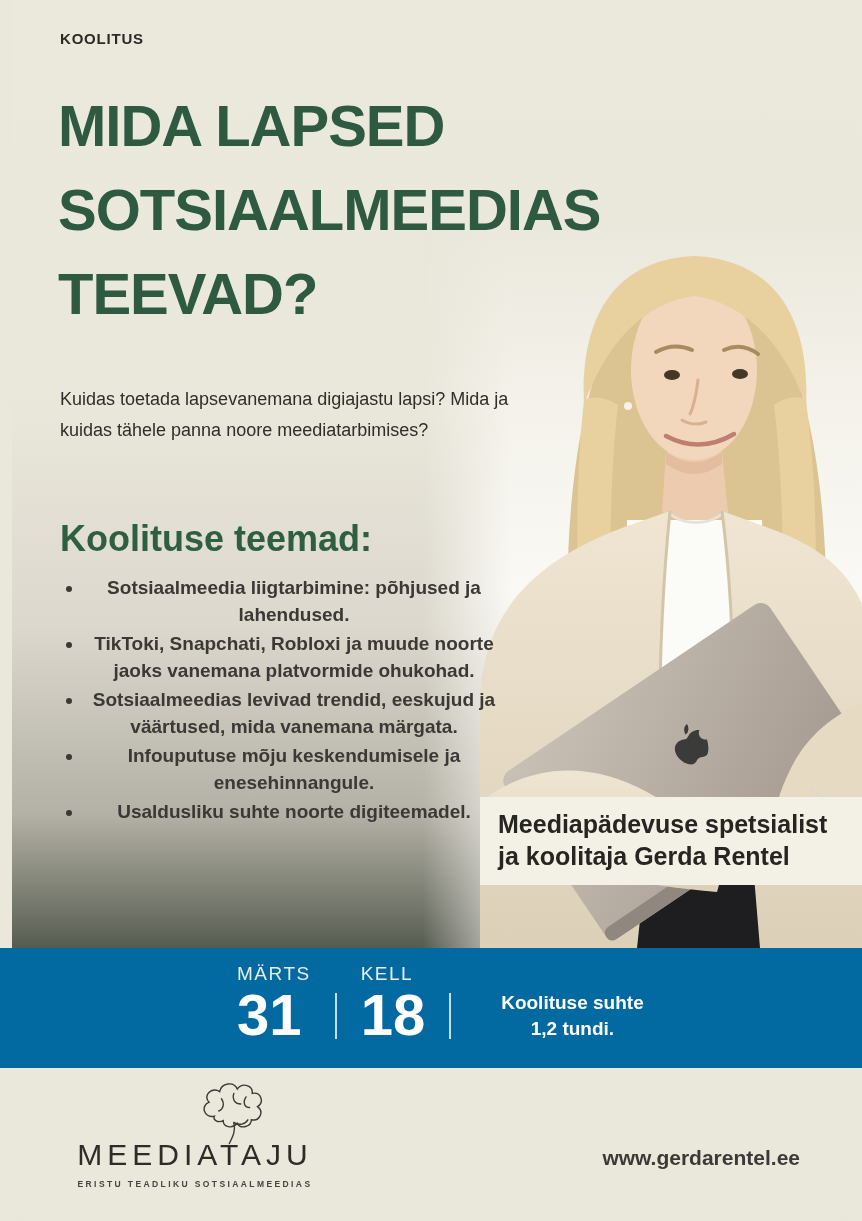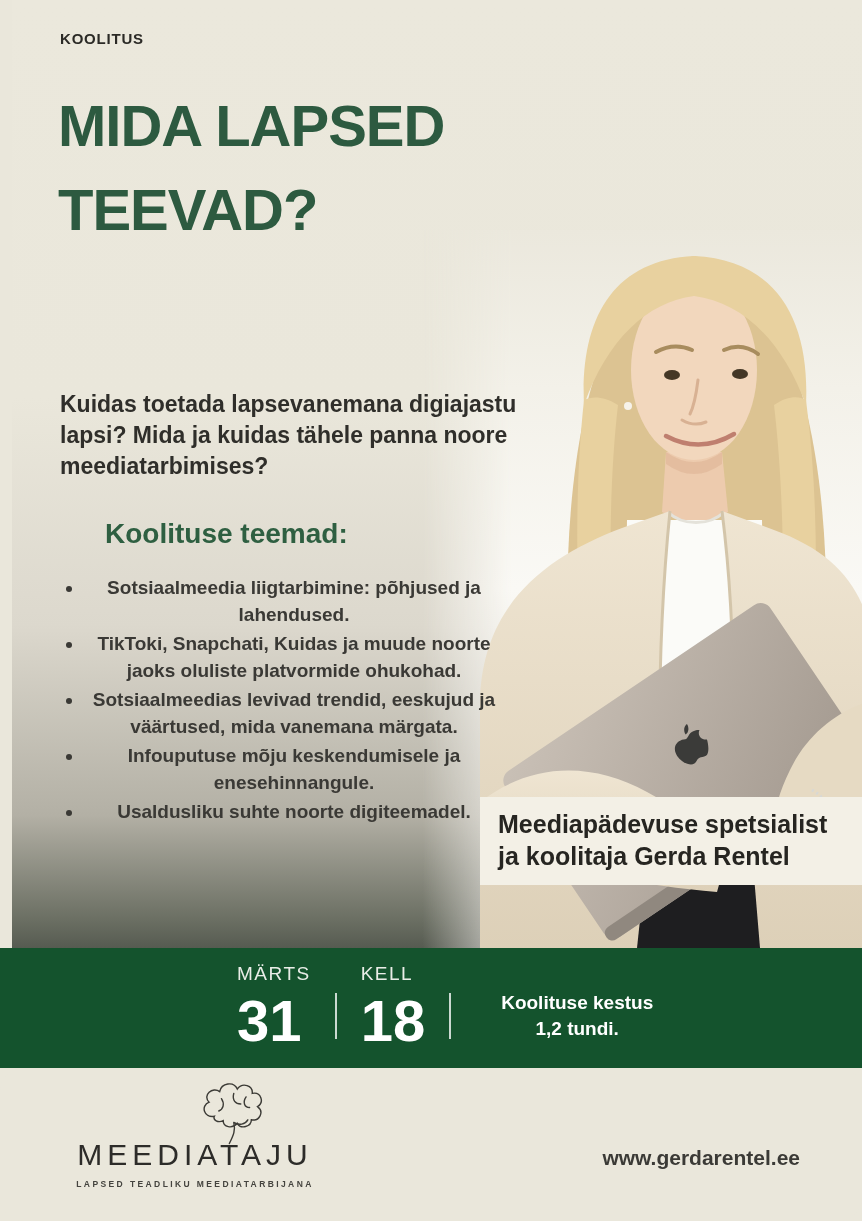--- a/index.html
+++ b/index.html
@@ -18,51 +18,51 @@
     position:absolute;left:48px;top:30px;
     font-size:15px;font-weight:bold;letter-spacing:.8px;color:#2b2a26;
   }
   .title{
     position:absolute;left:46px;top:84px;z-index:2;
     color:#2d5a40;font-weight:bold;font-size:58px;line-height:84px;letter-spacing:-1px;
     white-space:nowrap;
   }
   .intro{
     position:absolute;left:48px;top:366px;width:485px;z-index:2;
-    font-size:23px;line-height:31px;font-weight:bold;color:#2f2e2a;
+    font-size:18px;line-height:31px;font-weight:normal;color:#2f2e2a;
   }
   .topics-heading{
     position:absolute;left:48px;top:518px;z-index:2;
-    font-size:28px;font-weight:bold;color:#2e5f41;margin-left:45px;
+    font-size:36px;font-weight:bold;color:#2e5f41;
   }
   .topics-list{
     position:absolute;left:48px;top:574px;width:420px;z-index:2;
     margin:0;padding-left:24px;
     font-size:19px;line-height:27px;font-weight:bold;color:#3a3935;text-align:center;
   }
   .topics-list li{margin-bottom:2px;}
   
   .portrait{
     position:absolute;left:410px;top:230px;width:452px;height:718px;z-index:1;
   }
   
   .speaker-box{
     position:absolute;left:468px;top:797px;width:392px;box-sizing:border-box;z-index:3;
     background:#f3f0e6;padding:11px 18px 13px;
     font-size:25px;line-height:32px;font-weight:bold;color:#262521;
   }
   
   .band{
     position:absolute;left:0;top:948px;width:862px;height:120px;z-index:4;
-    background:#14532d;color:#fff;
+    background:#0369a1;color:#fff;
   }
   .band-inner{display:flex;align-items:flex-start;padding:15px 0 0 237px;}
   .date-block{text-align:left;}
   .block-label{font-size:19px;letter-spacing:1.5px;color:#e9ede7;font-weight:500;}
-  .block-value{font-size:58px;line-height:56px;font-weight:bold;margin-top:8px;}
+  .block-value{font-size:58px;line-height:56px;font-weight:bold;margin-top:2px;}
   .vdiv{width:2px;height:46px;background:rgba(255,255,255,.78);margin:30px 24px 0;}
   .duration{
     margin:27px 0 0 26px;text-align:center;
     font-size:19px;line-height:26px;font-weight:bold;
   }
   
   .footer{
     position:absolute;left:0;top:1068px;width:862px;height:153px;
     background:#eae7db;
     border-radius:23px;
@@ -77,30 +77,31 @@
 <body>
 
 <div class="poster">
 
   <div class="main">
 
     <div class="eyebrow">KOOLITUS</div>
 
     <div class="title">
       <div>MIDA LAPSED</div>
+      <div>SOTSIAALMEEDIAS</div>
       <div>TEEVAD?</div>
     </div>
 
     <p class="intro">Kuidas toetada lapsevanemana digiajastu lapsi? Mida ja kuidas tähele panna noore meediatarbimises?</p>
 
     <div class="topics-heading">Koolituse teemad:</div>
 
     <ul class="topics-list">
       <li>Sotsiaalmeedia liigtarbimine: põhjused ja lahendused.</li>
-      <li>TikToki, Snapchati, Kuidas ja muude noorte jaoks oluliste platvormide ohukohad.</li>
+      <li>TikToki, Snapchati, Robloxi ja muude noorte jaoks vanemana platvormide ohukohad.</li>
       <li>Sotsiaalmeedias levivad trendid, eeskujud ja väärtused, mida vanemana märgata.</li>
       <li>Infouputuse mõju keskendumisele ja enesehinnangule.</li>
       <li>Usaldusliku suhte noorte digiteemadel.</li>
     </ul>
 
     <svg class="portrait" viewBox="0 0 452 718" width="452" height="718" aria-hidden="true">
       <defs>
         <linearGradient id="pbv" x1="0" y1="0" x2="0" y2="1">
           <stop offset="0" stop-color="#ebe8dd"></stop>
           <stop offset=".22" stop-color="#f3f1e9"></stop>
@@ -186,34 +187,34 @@
         <div class="block-label">MÄRTS</div>
         <div class="block-value">31</div>
       </div>
       <div class="vdiv"></div>
       <div class="date-block">
         <div class="block-label">KELL</div>
         <div class="block-value">18</div>
       </div>
       <div class="vdiv"></div>
       <div class="duration">
-        <div>Koolituse kestus</div>
+        <div>Koolituse suhte</div>
         <div>1,2 tundi.</div>
       </div>
     </div>
   </div>
 
   <div class="footer">
     <div class="logo">
       <svg class="brain" viewBox="0 0 100 84" width="88" height="74" aria-hidden="true">
         <g fill="none" stroke="#3c3b36" stroke-width="1.6" stroke-linecap="round">
           <path d="M30 48 c-12 2 -16 -12 -6 -16 c-8 -8 4 -18 12 -12 c2 -10 16 -12 20 -3 c6 -8 18 -4 17 5 c10 -2 14 10 6 15 c8 6 2 17 -7 15 c0 8 -12 11 -16 4 c-6 7 -16 4 -16 -3 c-6 3 -12 -1 -10 -5 z"></path>
           <path d="M38 28 c4 6 2 12 -3 14 M52 22 c-2 8 2 12 8 12 M66 26 c-4 6 -2 12 4 12"></path>
           <path d="M52 55 c2 9 0 14 -5 24 M52 55 c6 4 13 2 16 -3"></path>
         </g>
       </svg>
       <div class="brand">MEEDIATAJU</div>
-      <div class="tagline">LAPSED TEADLIKU MEEDIATARBIJANA</div>
+      <div class="tagline">ERISTU TEADLIKU SOTSIAALMEEDIAS</div>
     </div>
     <div class="website">www.gerdarentel.ee</div>
   </div>
 
 </div>
 
 </body></html>

